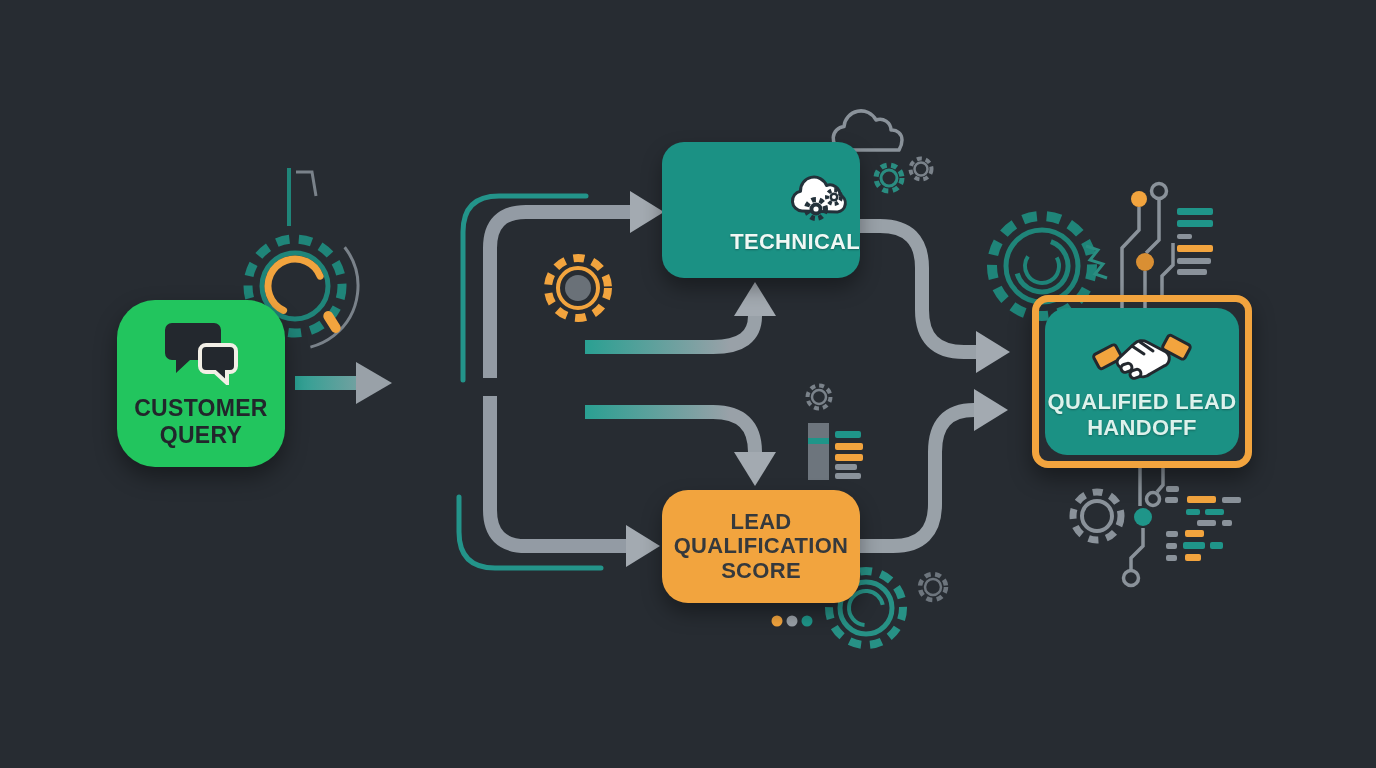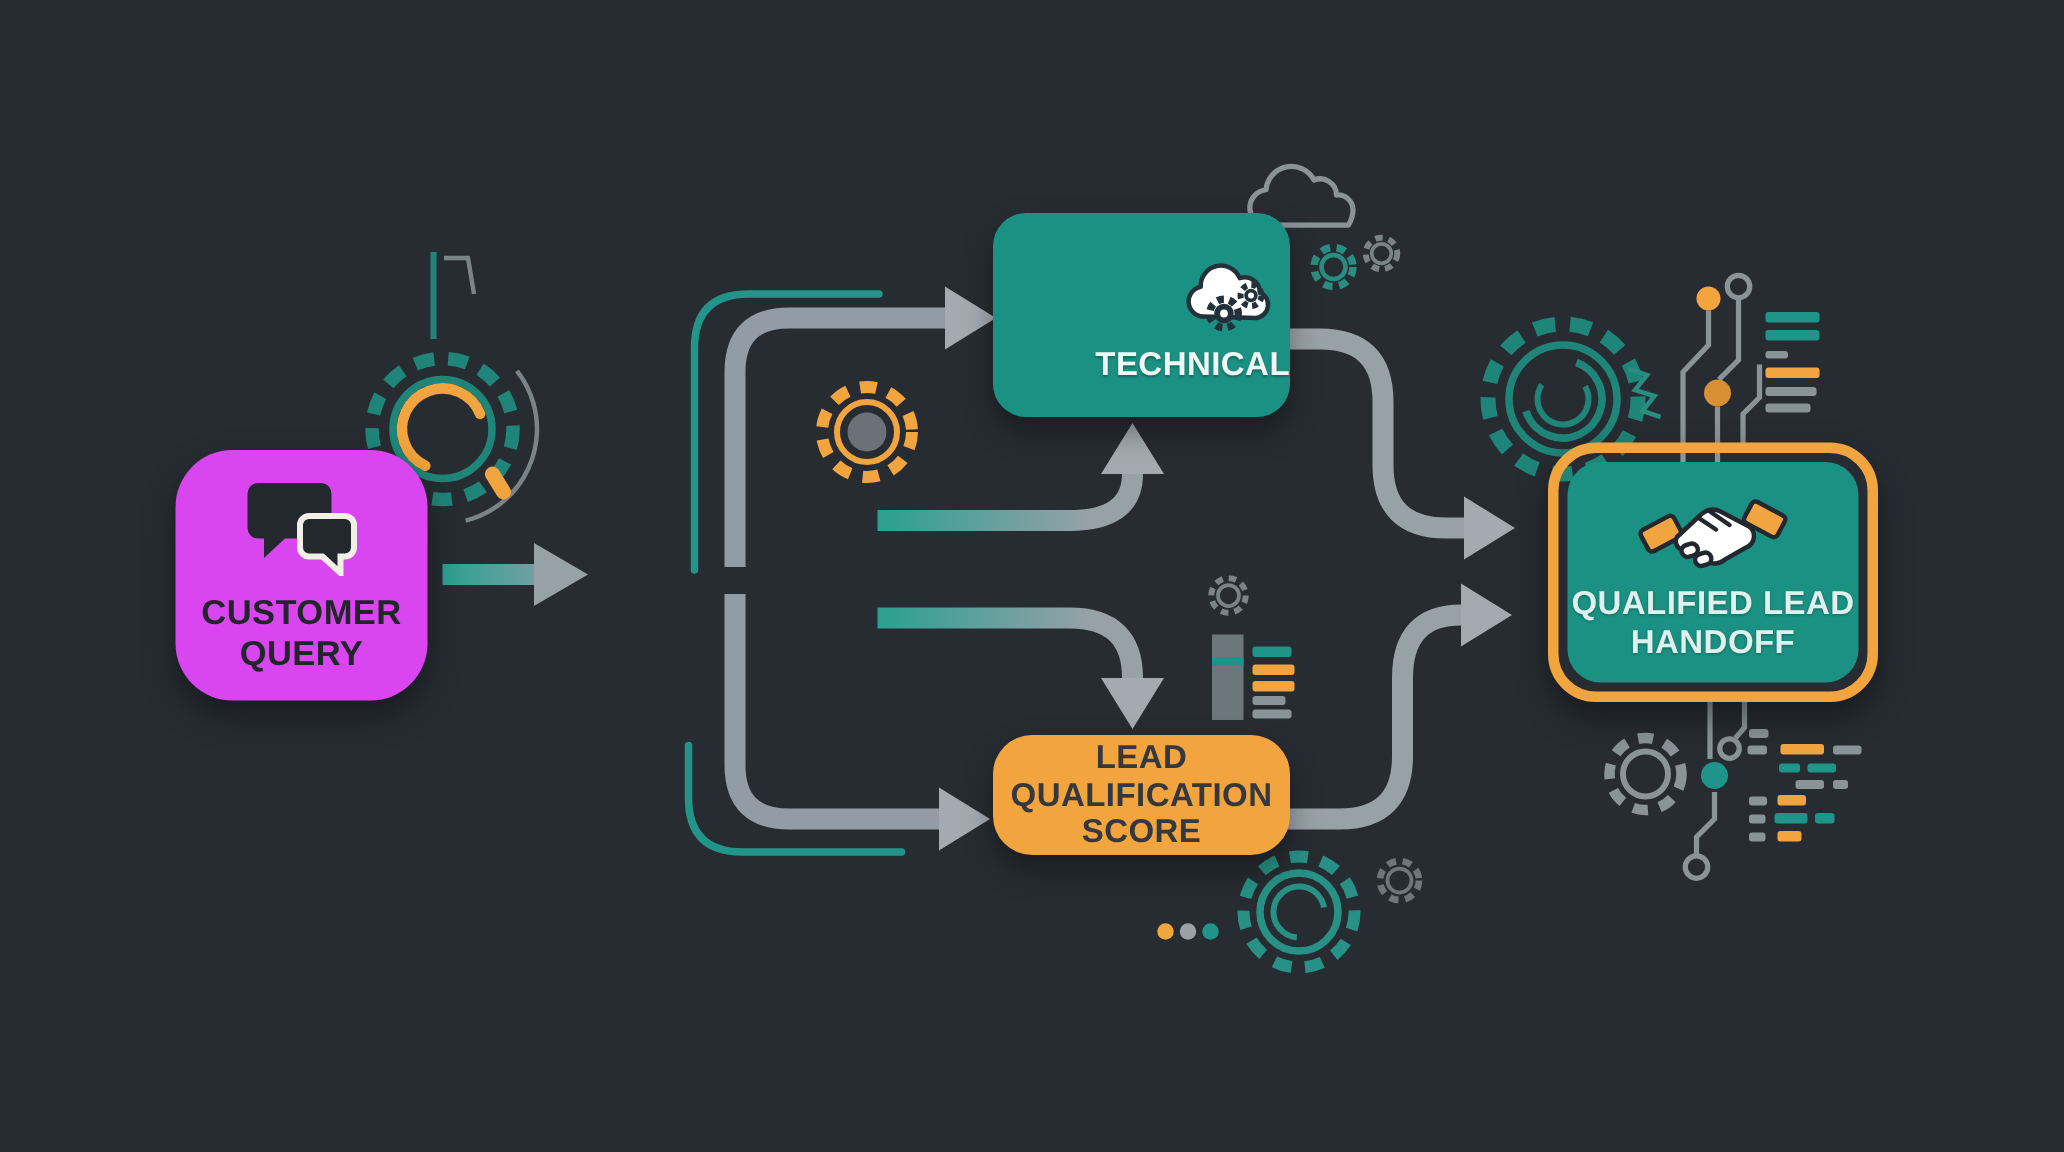--- a/index.html
+++ b/index.html
@@ -9,21 +9,21 @@
     font-family:"Liberation Sans",sans-serif;
   }
   .layer{position:absolute;left:0;top:0;z-index:1;}
   .node{position:absolute;z-index:2;box-sizing:border-box;display:flex;flex-direction:column;align-items:center;justify-content:center;text-align:center;}
   .node .ln{display:block;}
   .label{font-weight:bold;letter-spacing:.3px;line-height:1.16;}
 
   
   .customer{
     left:117px;top:300px;width:168px;height:167px;border-radius:38px;
-    background:#d946ef;box-shadow:0 10px 22px rgba(0,0,0,.38);
+    background:#22c55e;box-shadow:0 10px 22px rgba(0,0,0,.38);
     gap:6px;
   }
   .customer .label{font-size:23px;color:#22262b;}
 
   
   .diamond-wrap{position:absolute;left:417px;top:314px;width:142px;height:142px;z-index:2;}
   .diamond-shape{
     width:100%;height:100%;box-sizing:border-box;transform:rotate(45deg);
     border:8px solid #1f9589;border-radius:22px;background:#232830;
     box-shadow:0 8px 18px rgba(0,0,0,.35);
@@ -37,28 +37,28 @@
   
   .tdb{
     left:662px;top:142px;width:198px;height:136px;border-radius:22px;
     background:#1b9184;box-shadow:0 10px 20px rgba(0,0,0,.35);
     gap:2px;padding-top:4px;align-items:flex-end;
   }
   .tdb .label{font-size:22px;color:#f0f8f5;text-shadow:0 1px 2px rgba(0,0,0,.3);}
 
   
   .score{
-    left:662px;top:490px;width:198px;height:80px;border-radius:26px;
+    left:662px;top:490px;width:198px;height:113px;border-radius:26px;
     background:#f2a43e;box-shadow:0 10px 20px rgba(0,0,0,.35);
   }
   .score .label{font-size:22px;color:#35393d;line-height:1.12;}
 
   
   .handoff-outer{
-    left:1032px;top:295px;width:220px;height:173px;border-radius:32px;
+    left:1032px;top:295px;width:220px;height:173px;border-radius:16px;
     border:7px solid #f2a43e;background:transparent;
     box-shadow:0 10px 22px rgba(0,0,0,.4);
   }
   .handoff-inner{
     position:absolute;left:6px;top:6px;right:6px;bottom:6px;border-radius:22px;
     background:#1b9184;display:flex;flex-direction:column;align-items:center;justify-content:center;gap:2px;
   }
   .handoff-inner .label{font-size:22px;color:#ddf2ec;text-shadow:0 1px 2px rgba(0,0,0,.3);}
 </style>
 </head>

